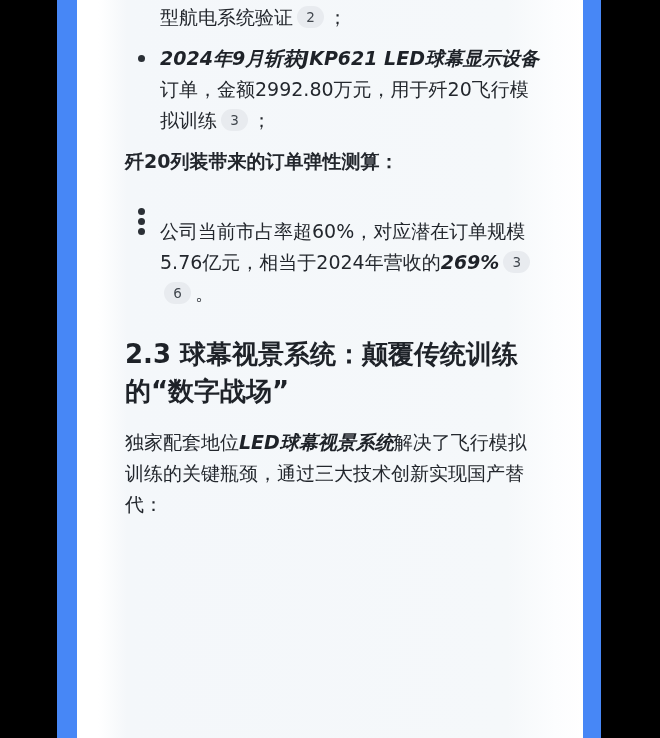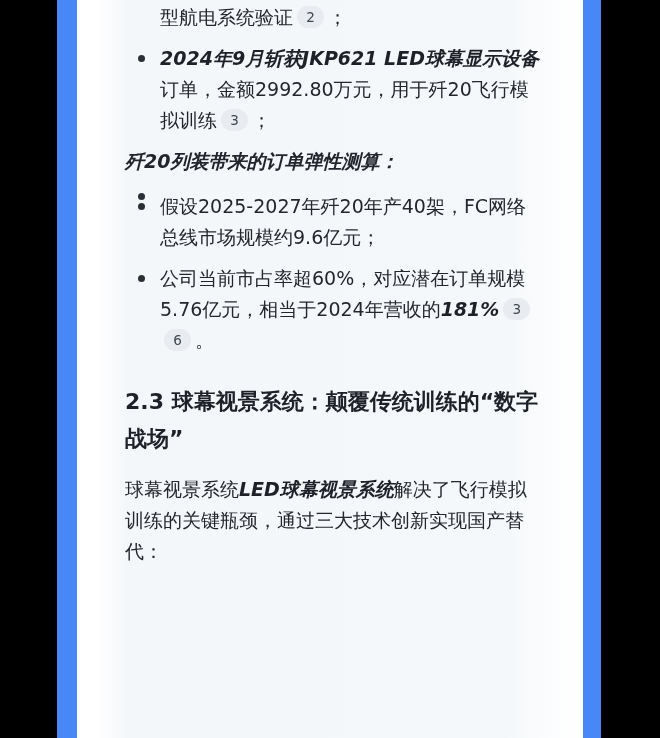--- a/index.html
+++ b/index.html
@@ -33,25 +33,25 @@
   .cont { padding-left: 35px; margin-bottom: 10px; }
   .b { font-weight: 700; color: #1e2228; font-style: italic; }
   .badge {
     display: inline-block; min-width: 27px; height: 22px; line-height: 22px;
     padding: 0 5px; margin: 0 4px;
     text-align: center; vertical-align: 2px;
     background: #e8ebef; border-radius: 11px;
     font-size: 13.5px; color: #41474e;
   }
   .note {
-    font-style: italic; font-weight: 600; color: #22262c;
-    margin: 0 0 4px 0;
+    font-weight: 600; color: #22262c;
+    margin: 0 0 19px 0;
   }
   .heading {
-    font-size: 22px; line-height: 37px; font-weight: 700; color: #1e2228;
+    font-size: 26px; line-height: 37px; font-weight: 700; color: #1e2228;
     margin: 17px 0 17px 0;
   }
   .para { margin: 0; padding-right: 14px; }
 </style>
 </head>
 <body>
 
 <div class="stage">
   <div class="blue-panel"></div>
   <div class="card">
@@ -68,29 +68,28 @@
 
 
       <div class="note">歼20列装带来的订单弹性测算：</div>
 
       <div class="li">
         <span class="dot"></span>
       </div>
 
       <div class="li">
         <span class="dot"></span>
-        <span>假设2025-2027年歼20年产40架，FC网络总线市场规模约9.6亿元；</span>
       </div>
 
       <div class="li">
         <span class="dot"></span>
-        <span>公司当前市占率超60%，对应潜在订单规模5.76亿元，相当于2024年营收的</span><span class="b">181%</span><span class="badge">3</span><span class="badge">6</span><span>。</span>
+        <span>公司当前市占率超60%，对应潜在订单规模5.76亿元，相当于2024年营收的</span><span class="b">269%</span><span class="badge">3</span><span class="badge">6</span><span>。</span>
       </div>
 
       <div class="heading">2.3 球幕视景系统：颠覆传统训练的“数字战场”</div>
 
       <div class="para">
-        <span>球幕视景系统</span><span class="b">LED球幕视景系统</span><span>解决了飞行模拟训练的关键瓶颈，通过三大技术创新实现国产替代：</span>
+        <span>独家配套地位</span><span class="b">LED球幕视景系统</span><span>解决了飞行模拟训练的关键瓶颈，通过三大技术创新实现国产替代：</span>
       </div>
 
     </div>
   </div>
 </div>
 
 </body></html>

